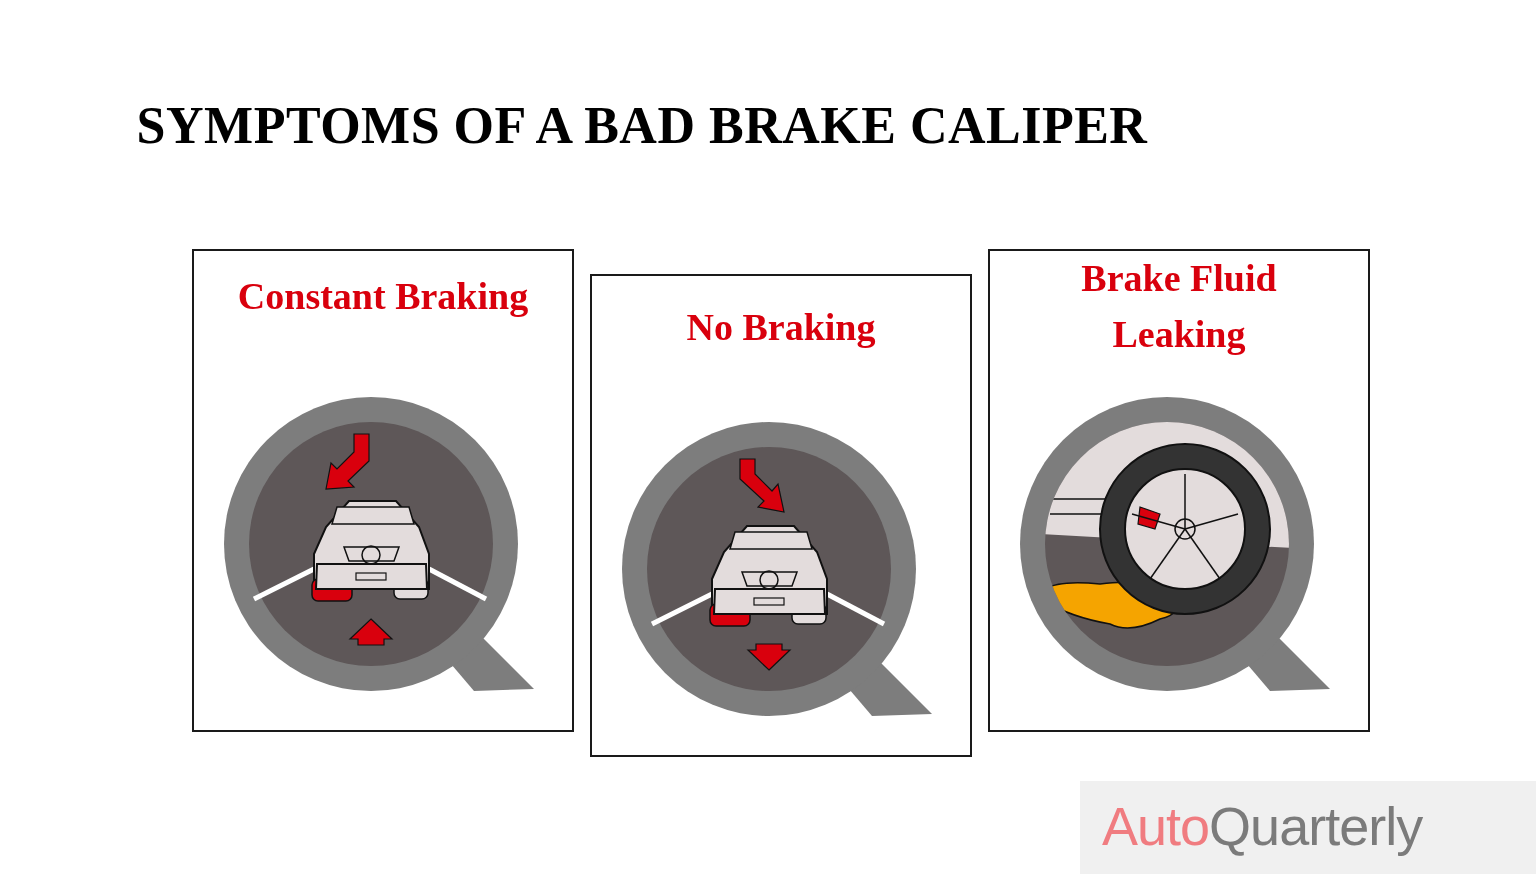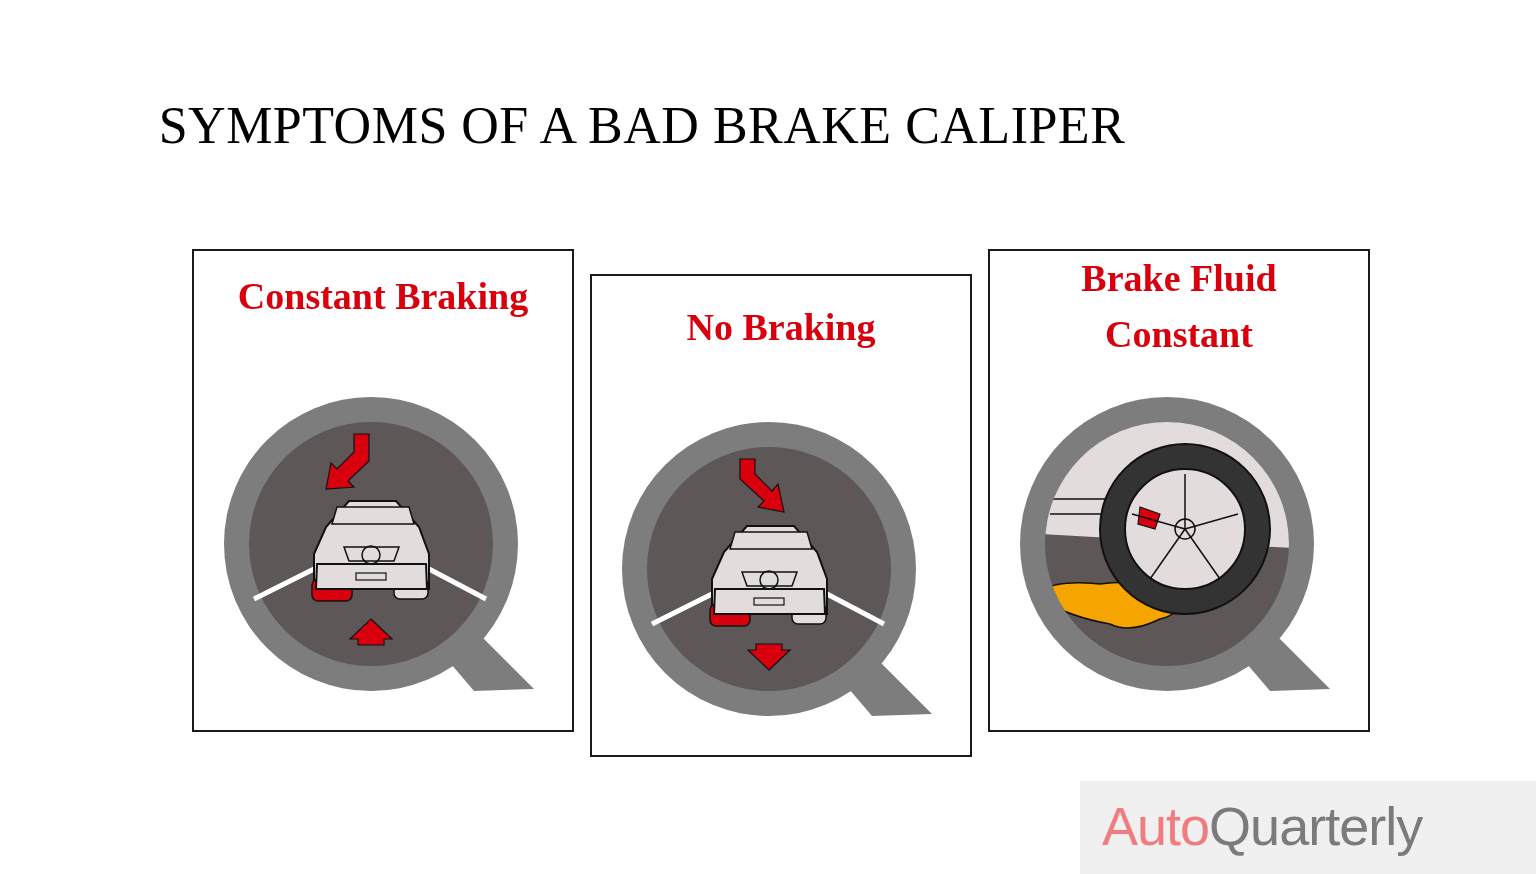--- a/index.html
+++ b/index.html
@@ -2,21 +2,21 @@
 <html><head>
 <meta charset="utf-8">
 <style>
   html, body { margin: 0; padding: 0; }
   body {
     width: 1536px; height: 874px; background: #ffffff; position: relative; overflow: hidden;
     font-family: "DejaVu Serif", "Liberation Serif", serif;
   }
   .title {
     position: absolute; left: 0; top: 96px; width: 1284px; text-align: center;
-    font-family: "Liberation Serif", "DejaVu Serif", serif; font-weight: normal;
+    font-family: "Liberation Serif", "DejaVu Serif", serif; font-weight: bold;
     font-size: 52px; letter-spacing: 0.5px; color: #000;
   }
   .card {
     position: absolute; top: 249px; width: 382px; height: 483px;
     border: 2.5px solid #1a1a1a; box-sizing: border-box; background: #fff;
   }
   .card-title {
     position: absolute; left: 0; width: 100%; text-align: center;
     font-family: "Liberation Serif", "DejaVu Serif", serif; font-weight: bold;
     font-size: 38px; line-height: 42px; color: #d9000d;
@@ -79,21 +79,21 @@
       <circle cx="157" cy="166" r="9" fill="none" stroke="#111" stroke-width="1.5"></circle>
       <rect x="142" y="184" width="30" height="7" fill="#e3dcdc" stroke="#111" stroke-width="1.2"></rect>
       <path d="M128,45 L143,45 L143,60 L160,77 L166,70 L172,98 L146,93 L152,87 L128,65 Z" fill="#d9000d" stroke="#111" stroke-width="1.2"></path>
       <path d="M157,256 L178,236 L170,236 L170,230 L144,230 L144,236 L136,236 Z" fill="#d9000d" stroke="#111" stroke-width="1.2"></path>
     </svg>
   </div>
 </div>
 
 <div class="card" style="left:988px;">
   <div class="card-title" style="top:6px;">Brake Fluid</div>
-  <div class="card-title" style="top:62px;">Constant</div>
+  <div class="card-title" style="top:62px;">Leaking</div>
   <div class="icon-wrap">
     <svg viewBox="0 0 330 310">
       <defs>
           <clipPath id="lens3">
             <circle cx="157" cy="155" r="122"></circle>
           </clipPath>
         </defs>
       <polygon points="220,255 250,230 320,300 260,302" fill="#7d7d7d"></polygon>
       <circle cx="157" cy="155" r="147" fill="#7d7d7d"></circle>
       <g clip-path="url(#lens3)">

